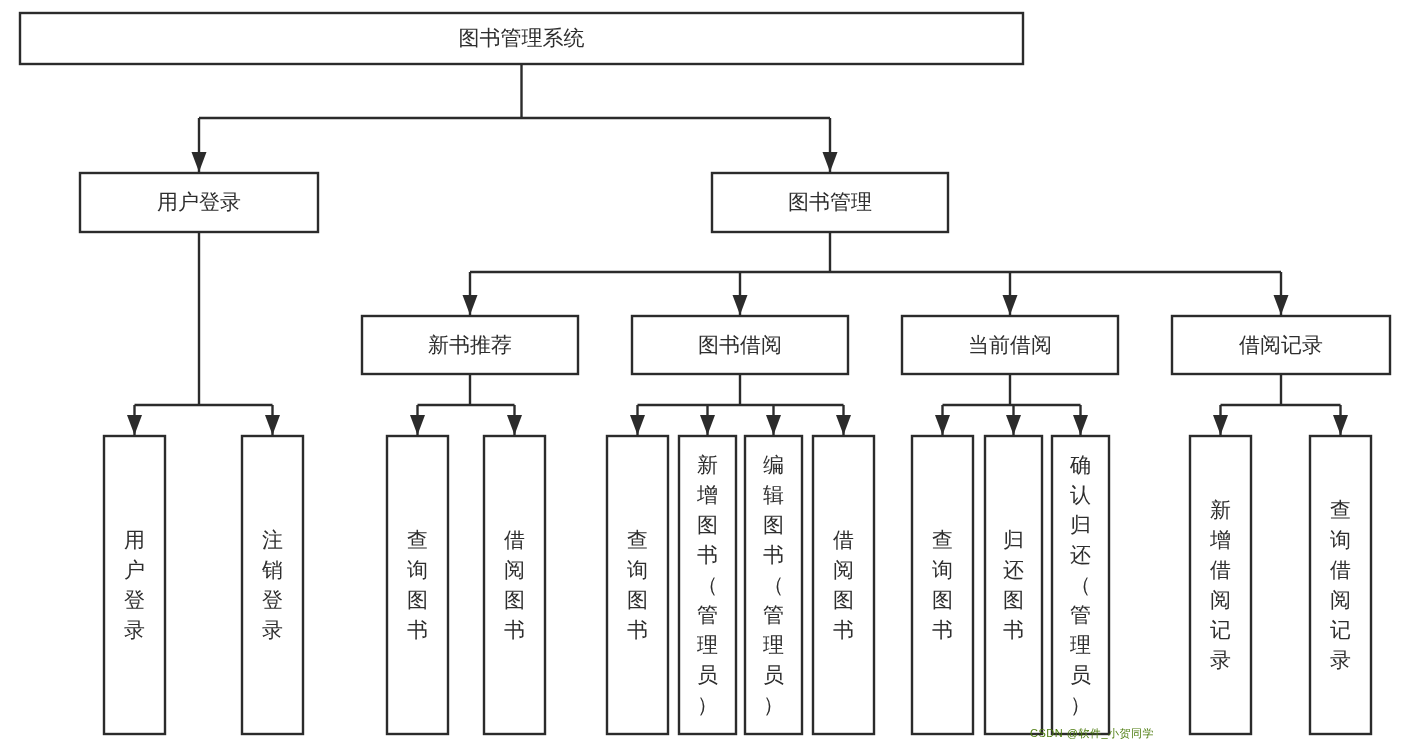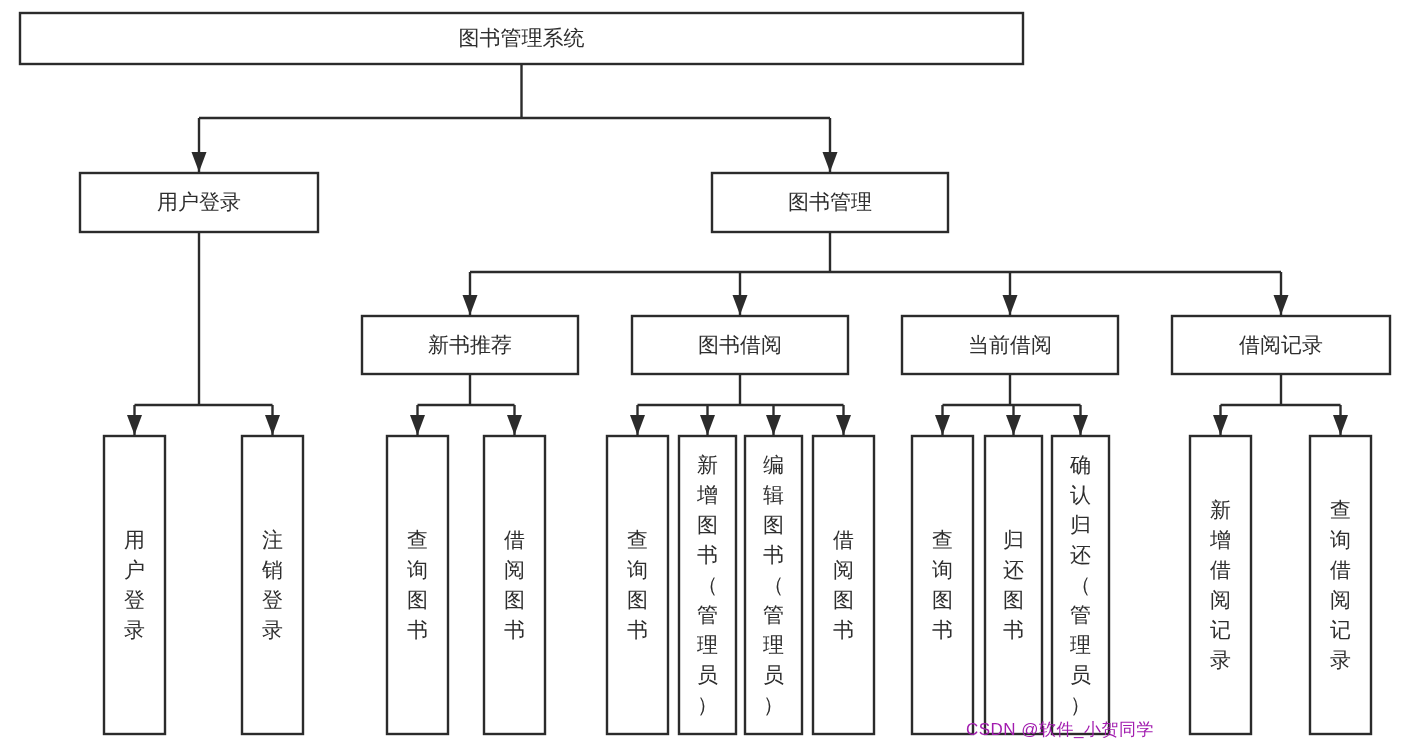--- a/index.html
+++ b/index.html
@@ -53,22 +53,22 @@
   }
   .arrow-head {
     fill: #2b2b2b;
     stroke: none;
   }
   .watermark {
     position: absolute;
     right: 8px;
     bottom: 6px;
     font-family: "Liberation Sans", "DejaVu Sans", sans-serif;
-    font-size: 17px;
-    color: #a21caf;
+    font-size: 11px;
+    color: #4d7c0f;
     letter-spacing: 0.5px;
     white-space: nowrap;
     user-select: none;
     pointer-events: none;
   }
 </style>
 </head>
 <body>
 
 <div id="diagram-root">

